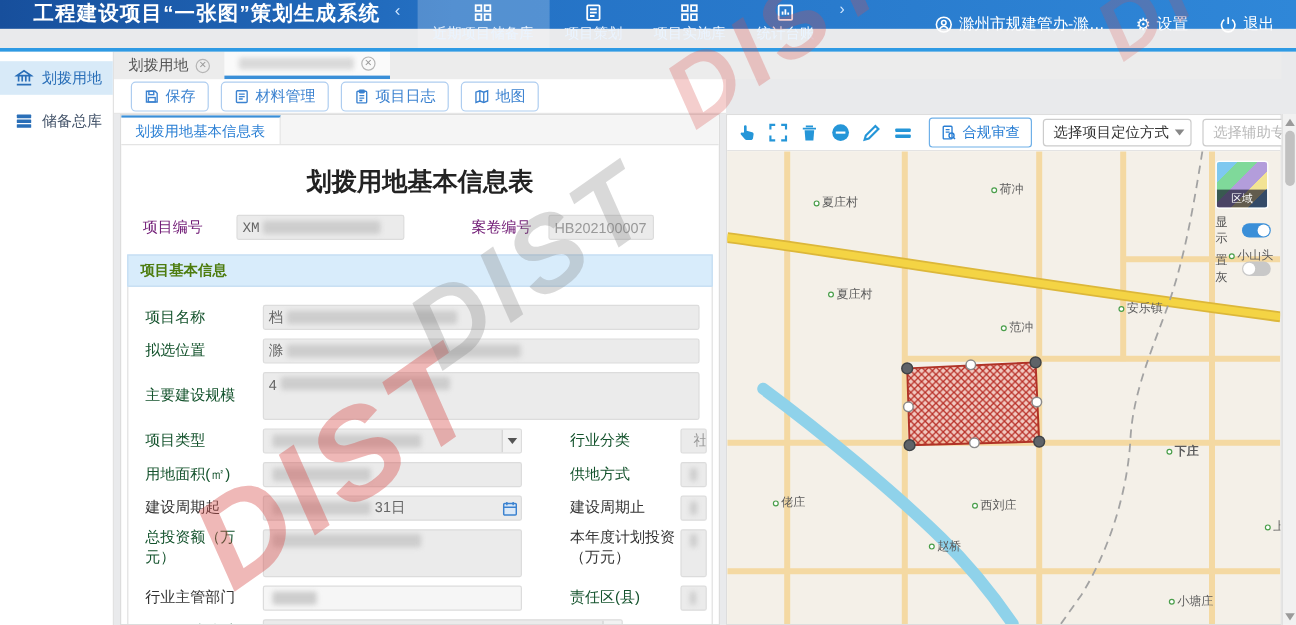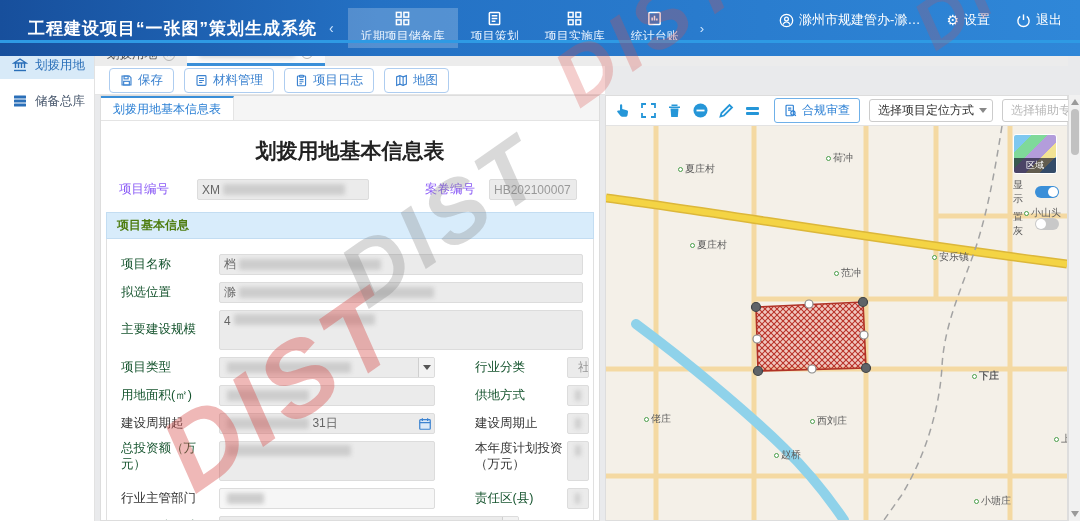--- a/index.html
+++ b/index.html
@@ -1,22 +1,22 @@
 <!DOCTYPE html>
 <html><head>
 <meta charset="utf-8">
 <style>
   * { margin:0; padding:0; box-sizing:border-box; }
   html,body { width:1080px; height:521px; overflow:hidden; }
   body { font-family:"Liberation Sans","DejaVu Sans",sans-serif; background:#e9eaec; position:relative; }
   .app { position:absolute; left:0; top:0; width:1080px; height:521px; overflow:hidden; }
 
   
-  .header-bar { position:absolute; left:0; top:0; width:1080px; height:56px;
-    background:linear-gradient(90deg,#174f9c 0%,#2471c4 35%,#2f87d8 100%); display:flex; align-items:center; z-index:5; }
+  .header-bar { position:absolute; left:0; top:0; width:1080px; height:24px;
+    background:linear-gradient(90deg,#174f9c 0%,#2471c4 35%,#2f87d8 100%); display:flex; align-items:flex-start; z-index:5; }
   .header-strip { position:absolute; left:0; top:40px; width:1080px; height:3px; background:#2e9ae4; z-index:5; }
   .brand { color:#fff; font-size:17px; font-weight:bold; letter-spacing:1px; margin-left:28px; white-space:nowrap; }
   .collapse { color:#cfe6ff; font-size:14px; margin:0 14px 0 12px; cursor:pointer; }
   .top-nav { display:flex; height:40px; }
   .nav-item { display:flex; flex-direction:column; align-items:center; justify-content:center;
     padding:0 13px; height:40px; color:#eaf4ff; cursor:pointer; }
   .nav-item.active { background:rgba(255,255,255,0.22); }
   .nav-item svg { width:15px; height:15px; margin-bottom:2px; }
   .nav-item .nav-label { font-size:12px; white-space:nowrap; }
   .nav-more { color:#cfe6ff; font-size:13px; margin-left:8px; cursor:pointer; }
@@ -47,22 +47,22 @@
 
   
   .form-panel { position:absolute; left:100px; top:95px; width:500px; height:426px; background:#fff; border:1px solid #ddd; overflow:hidden; z-index:2; }
   .form-tab-row { height:25px; background:#f5f5f5; border-bottom:1px solid #e4e4e4; display:flex; }
   .form-tab { background:#fff; color:#2a7fd4; font-size:12px; padding:0 12px; display:flex; align-items:center;
     border-right:1px solid #e4e4e4; border-top:2px solid #3a8fd8; cursor:pointer; }
   .form-title { text-align:center; font-size:21px; font-weight:bold; color:#222; margin:16px 0 14px; }
   .head-fields { display:flex; align-items:center; padding:0 6px 12px 18px; }
   .flabel { font-size:12.5px; color:#333; }
   .flabel.req { color:#14532d; }
-  .hf-label { width:78px; font-size:12.5px; color:#8b5cf6; }
-  .hf-input { width:172px; }
+  .hf-label { width:78px; font-size:12.5px; color:#701a75; }
+  .hf-input { width:140px;font-family:Liberation Mono, monospace; }
   .hf-gap { width:56px; }
   .section-bar { background:#d8ecfb; border:1px solid #c3ddf2; color:#4d7c0f; font-size:12px; font-weight:bold;
     padding:4px 10px; margin:0 5px; }
   .fields-box { border:1px solid #e0e0e0; border-top:none; margin:0 5px; padding:8px 0 10px 0; }
   .frow { display:flex; align-items:center; margin:7px 0; }
   .frow.top { align-items:flex-start; }
   .f-left-lbl { width:98px; margin-left:14px; font-size:12.5px; line-height:1.25; flex:none; }
   .f-left-field { width:216px; flex:none; }
   .f-wide-field { width:300px; flex:none; }
   .f-full-field { flex:1; margin-right:10px; }

